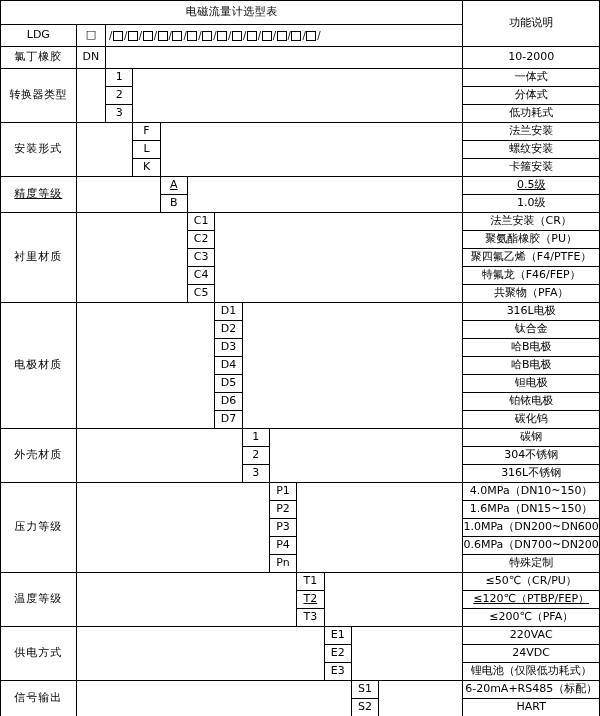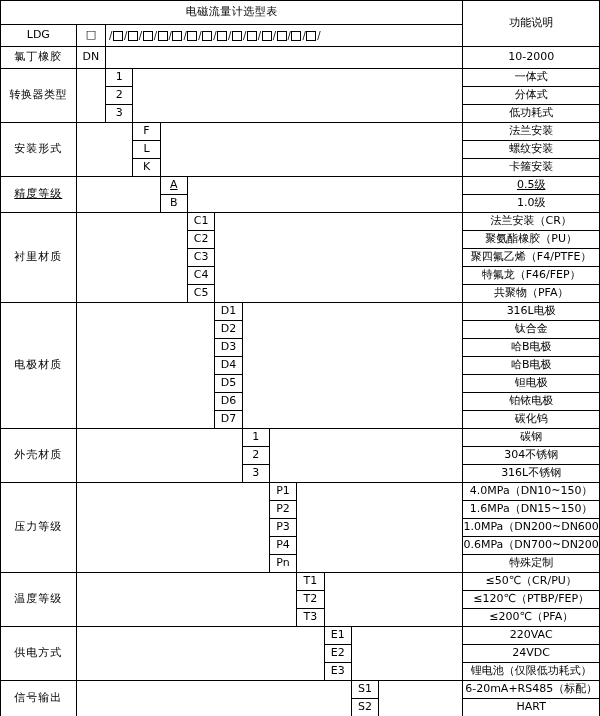--- a/index.html
+++ b/index.html
@@ -334,21 +334,21 @@
     <td class="desc">特殊定制</td>
   </tr>
 
   <tr style="height:18px;">
     <td class="rowlabel" rowspan="3">温度等级</td>
     <td class="blank" colspan="8" rowspan="3"></td>
     <td class="codebox">T1</td>
     <td class="blank" colspan="5" rowspan="3"></td>
     <td class="mini">≤50℃（CR/PU）</td>
   </tr>
-  <tr style="height:18px;">
+  <tr style="height:18px;text-decoration:underline;">
     <td class="codebox">T2</td>
     <td class="mini">≤120℃（PTBP/FEP）</td>
   </tr>
   <tr style="height:18px;">
     <td class="codebox">T3</td>
     <td class="mini">≤200℃（PFA）</td>
   </tr>
 
   <tr style="height:18px;">
     <td class="rowlabel" rowspan="3">供电方式</td>

